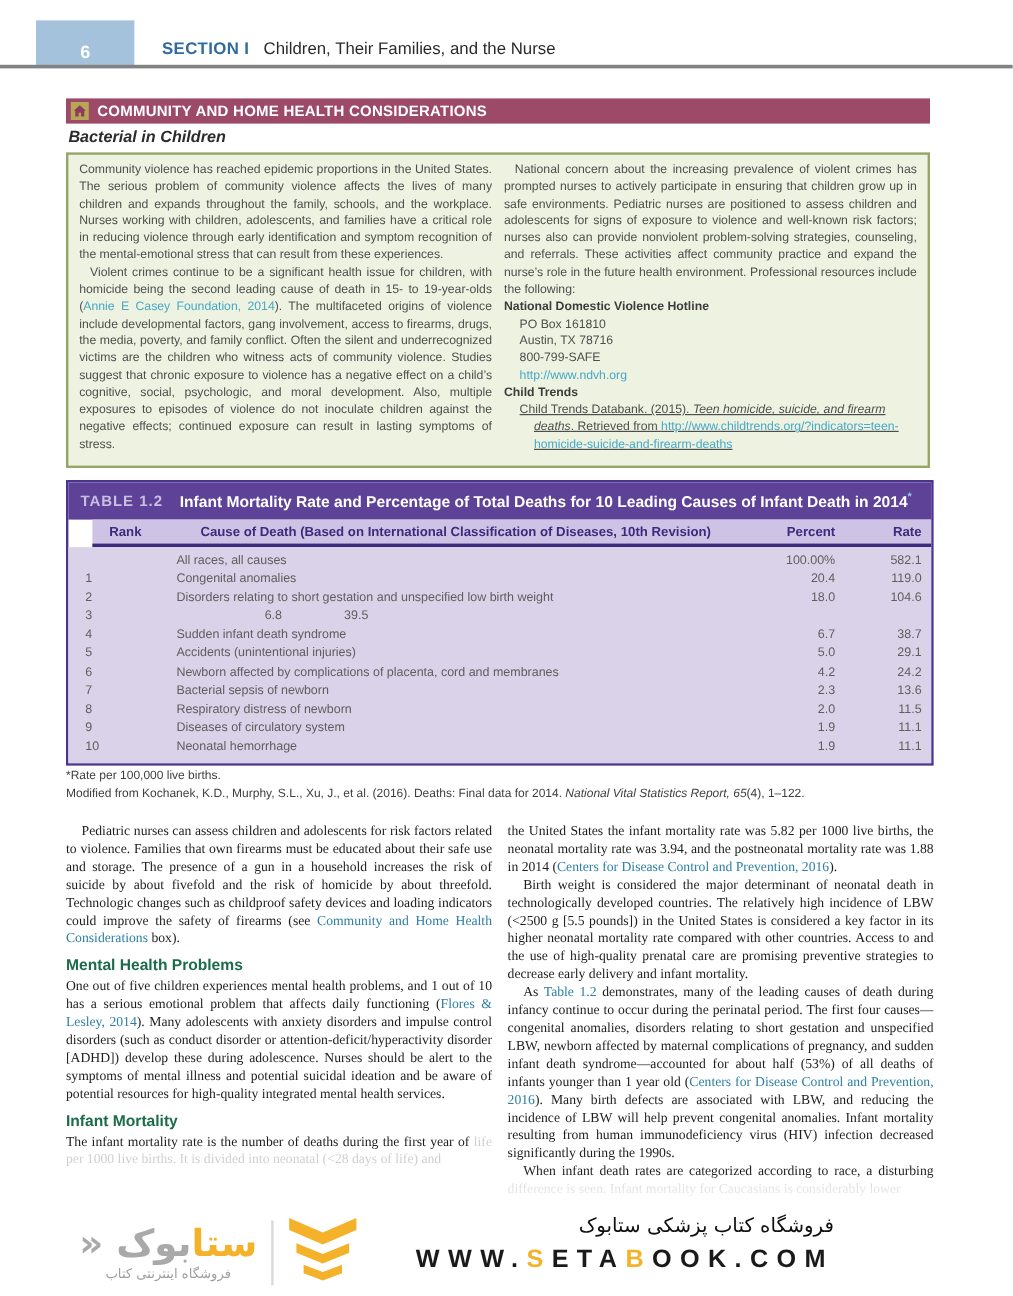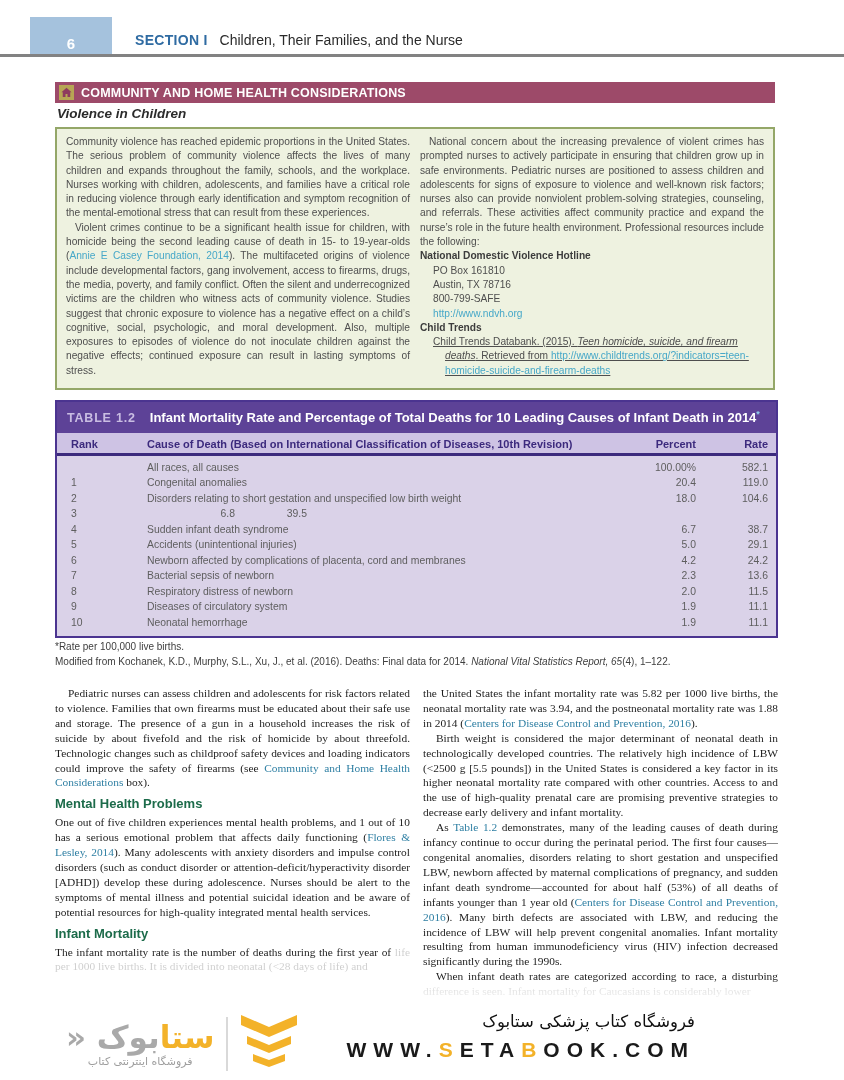--- a/index.html
+++ b/index.html
@@ -39,21 +39,21 @@
   .gb-ind { padding-left:13px; }
   .gb-ref { padding-left:25px; text-indent:-12px; text-align:left;text-decoration:underline; }
 
   
   .tbl { position:absolute; left:55px; top:400px; width:723px; border:2px solid #4b3490; }
   .tbl-titlebar { background:#5d4297; color:#ffffff; padding:4px 10px 6px 10px;
     font-size:13px; font-weight:bold; line-height:16.5px; }
   .tbl-label { color:#c9bde2; font-weight:bold; font-size:12.5px; letter-spacing:0.8px; margin-right:14px; }
   .tbl-ast { color:#8fd2ee; font-size:9px; vertical-align:super; }
   .tbl-cols { display:flex; background:#cec3e4; color:#3c2a7d; font-weight:bold;
-    font-size:11px; padding:5px 8px 3px 14px; border-bottom:3px solid #3c2a7d; }
+    font-size:11px; padding:5px 8px 3px 14px; border-bottom:3px solid #3c2a7d;margin-left:20px; }
   .tbl-body { background:#dad2e8; padding:4px 8px 6px 14px; }
   .trow { display:flex; font-size:10.4px; color:#5e5e5e; line-height:15.5px; }
   .c-rank { width:76px; flex:none; }
   .c-cause { flex:1; padding-right:8px; }
   .c-pct { width:88px; flex:none; text-align:right; }
   .c-rate { width:72px; flex:none; text-align:right; }
 
   .fn { position:absolute; left:55px; font-size:10px; color:#3e3e3e; }
   .fn1 { top:641px; }
   .fn2 { top:656px; }
@@ -105,21 +105,21 @@
   </div>
 
   <div class="banner">
     <span class="banner-iconbox">
       <svg width="11" height="11" viewBox="0 0 10 10">
           <path d="M5 0.6 L9.6 4.8 H8.4 V9.2 H5.9 V6.4 H4.1 V9.2 H1.6 V4.8 H0.4 Z" fill="#8e3a5e"></path>
         </svg>
     </span>
     <span class="banner-title">COMMUNITY AND HOME HEALTH CONSIDERATIONS</span>
   </div>
-  <div class="subhead">Violence in Children</div>
+  <div class="subhead">Bacterial in Children</div>
 
   <div class="greenbox">
     <div class="gb-col">
       <div>
         <span>Community violence has reached epidemic proportions in the United States. The serious problem of community violence affects the lives of many children and expands throughout the family, schools, and the workplace. Nurses working with children, adolescents, and families have a critical role in reducing violence through early identification and symptom recognition of the mental-emotional stress that can result from these experiences.</span>
       </div>
       <div class="gb-p2">
         <span>Violent crimes continue to be a significant health issue for children, with homicide being the second leading cause of death in 15- to 19-year-olds (</span><span class="gb-link">Annie E Casey Foundation, 2014</span><span>). The multifaceted origins of violence include developmental factors, gang involvement, access to firearms, drugs, the media, poverty, and family conflict. Often the silent and underrecognized victims are the children who witness acts of community violence. Studies suggest that chronic exposure to violence has a negative effect on a child’s cognitive, social, psychologic, and moral development. Also, multiple exposures to episodes of violence do not inoculate children against the negative effects; continued exposure can result in lasting symptoms of stress.</span>
       </div>
     </div>

